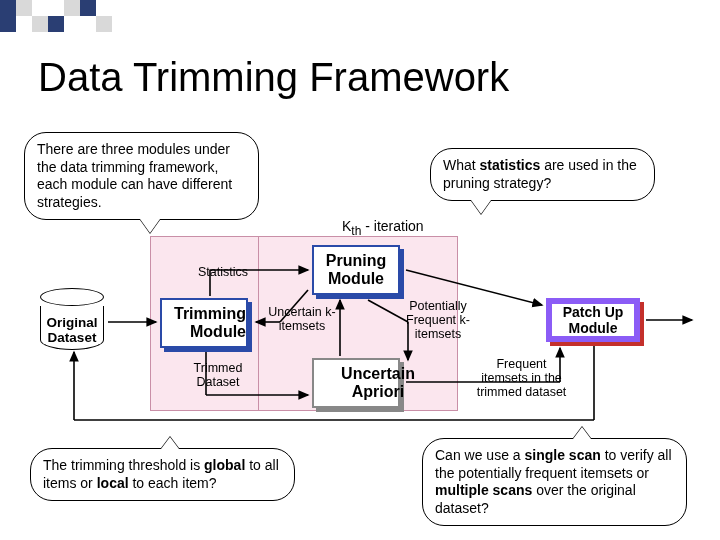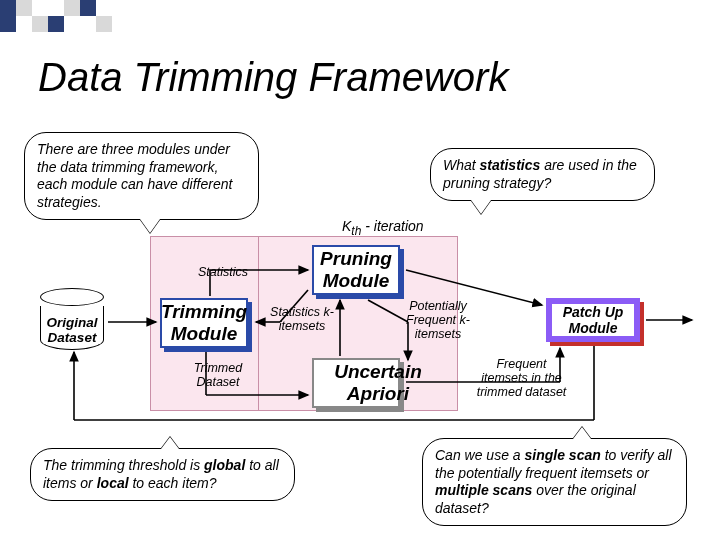--- a/index.html
+++ b/index.html
@@ -9,21 +9,20 @@
     height: 540px;
     background: #fff;
     font-family: Arial, Helvetica, sans-serif;
     overflow: hidden;
   }
   .slide {
     position: relative;
     width: 720px;
     height: 540px;
     background: #fff;
-    font-style: italic;
   }
   
   .deco-row {
     position: absolute;
     top: 0;
     left: 0;
     display: flex;
   }
   .deco-sq {
     width: 16px;
@@ -69,21 +68,21 @@
     position: absolute;
     background: #fbe6ee;
     border: 1px solid #c98fa7;
   }
 
   
   .modbox {
     position: absolute;
     background: #fff;
     text-align: center;
-    font-size: 19px;
+    font-size: 16px;
     font-weight: bold;
     box-sizing: border-box;
     display: flex;
     align-items: center;
     justify-content: center;
     line-height: 1.15;
   }
   .modbox.blue {
     border: 2px solid #2a4aa8;
     box-shadow: 4px 4px 0 #2a4aa8;
@@ -182,33 +181,33 @@
 
   <div class="pinkbox" style="left:150px; top:236px; width:108px; height:173px;"></div>
   <div class="pinkbox" style="left:258px; top:236px; width:198px; height:173px;"></div>
 
   <div class="db" style="left:40px; top:288px;">
     <div class="top"></div>
     <div class="body"></div>
   </div>
   <div class="small-label" style="left:36px; top:316px; width:72px; font-weight:bold; font-size:13.5px;">Original Dataset</div>
 
-  <div class="modbox blue" style="left:160px; top:298px;">Trimming Module</div>
+  <div class="modbox blue" style="left:160px; top:298px;text-align:right;">Trimming Module</div>
 
   <div class="modbox blue" style="left:312px; top:245px;">Pruning Module</div>
 
   <div class="modbox gray" style="left:312px; top:358px;">Uncertain Apriori</div>
 
   <div class="modbox red" style="left:546px; top:298px;">Patch Up Module</div>
 
   <div class="small-label" style="left:198px; top:266px;">Statistics</div>
 
 
 
-  <div class="small-label" style="left:268px; top:306px; width:68px;">Statistics k-itemsets</div>
+  <div class="small-label" style="left:268px; top:306px; width:68px;">Uncertain k-itemsets</div>
 
   <div class="small-label" style="left:398px; top:300px; width:80px;">Potentially Frequent k-itemsets</div>
 
   <div class="small-label" style="left:186px; top:362px; width:64px;">Trimmed Dataset</div>
 
   <div class="small-label" style="left:474px; top:358px; width:95px;">Frequent itemsets in the trimmed dataset</div>
 
   <div class="bubble" style="left:30px; top:448px; width:265px;">
     <span>The trimming threshold is </span><b>global</b><span> to all items or </span><b>local</b><span> to each item?</span>
     <span style="position:absolute; left:130px; top:-12px; border-left:9px solid transparent; border-right:9px solid transparent; border-bottom:12px solid #fff; filter: drop-shadow(0 -1px 0 #000);"></span>

